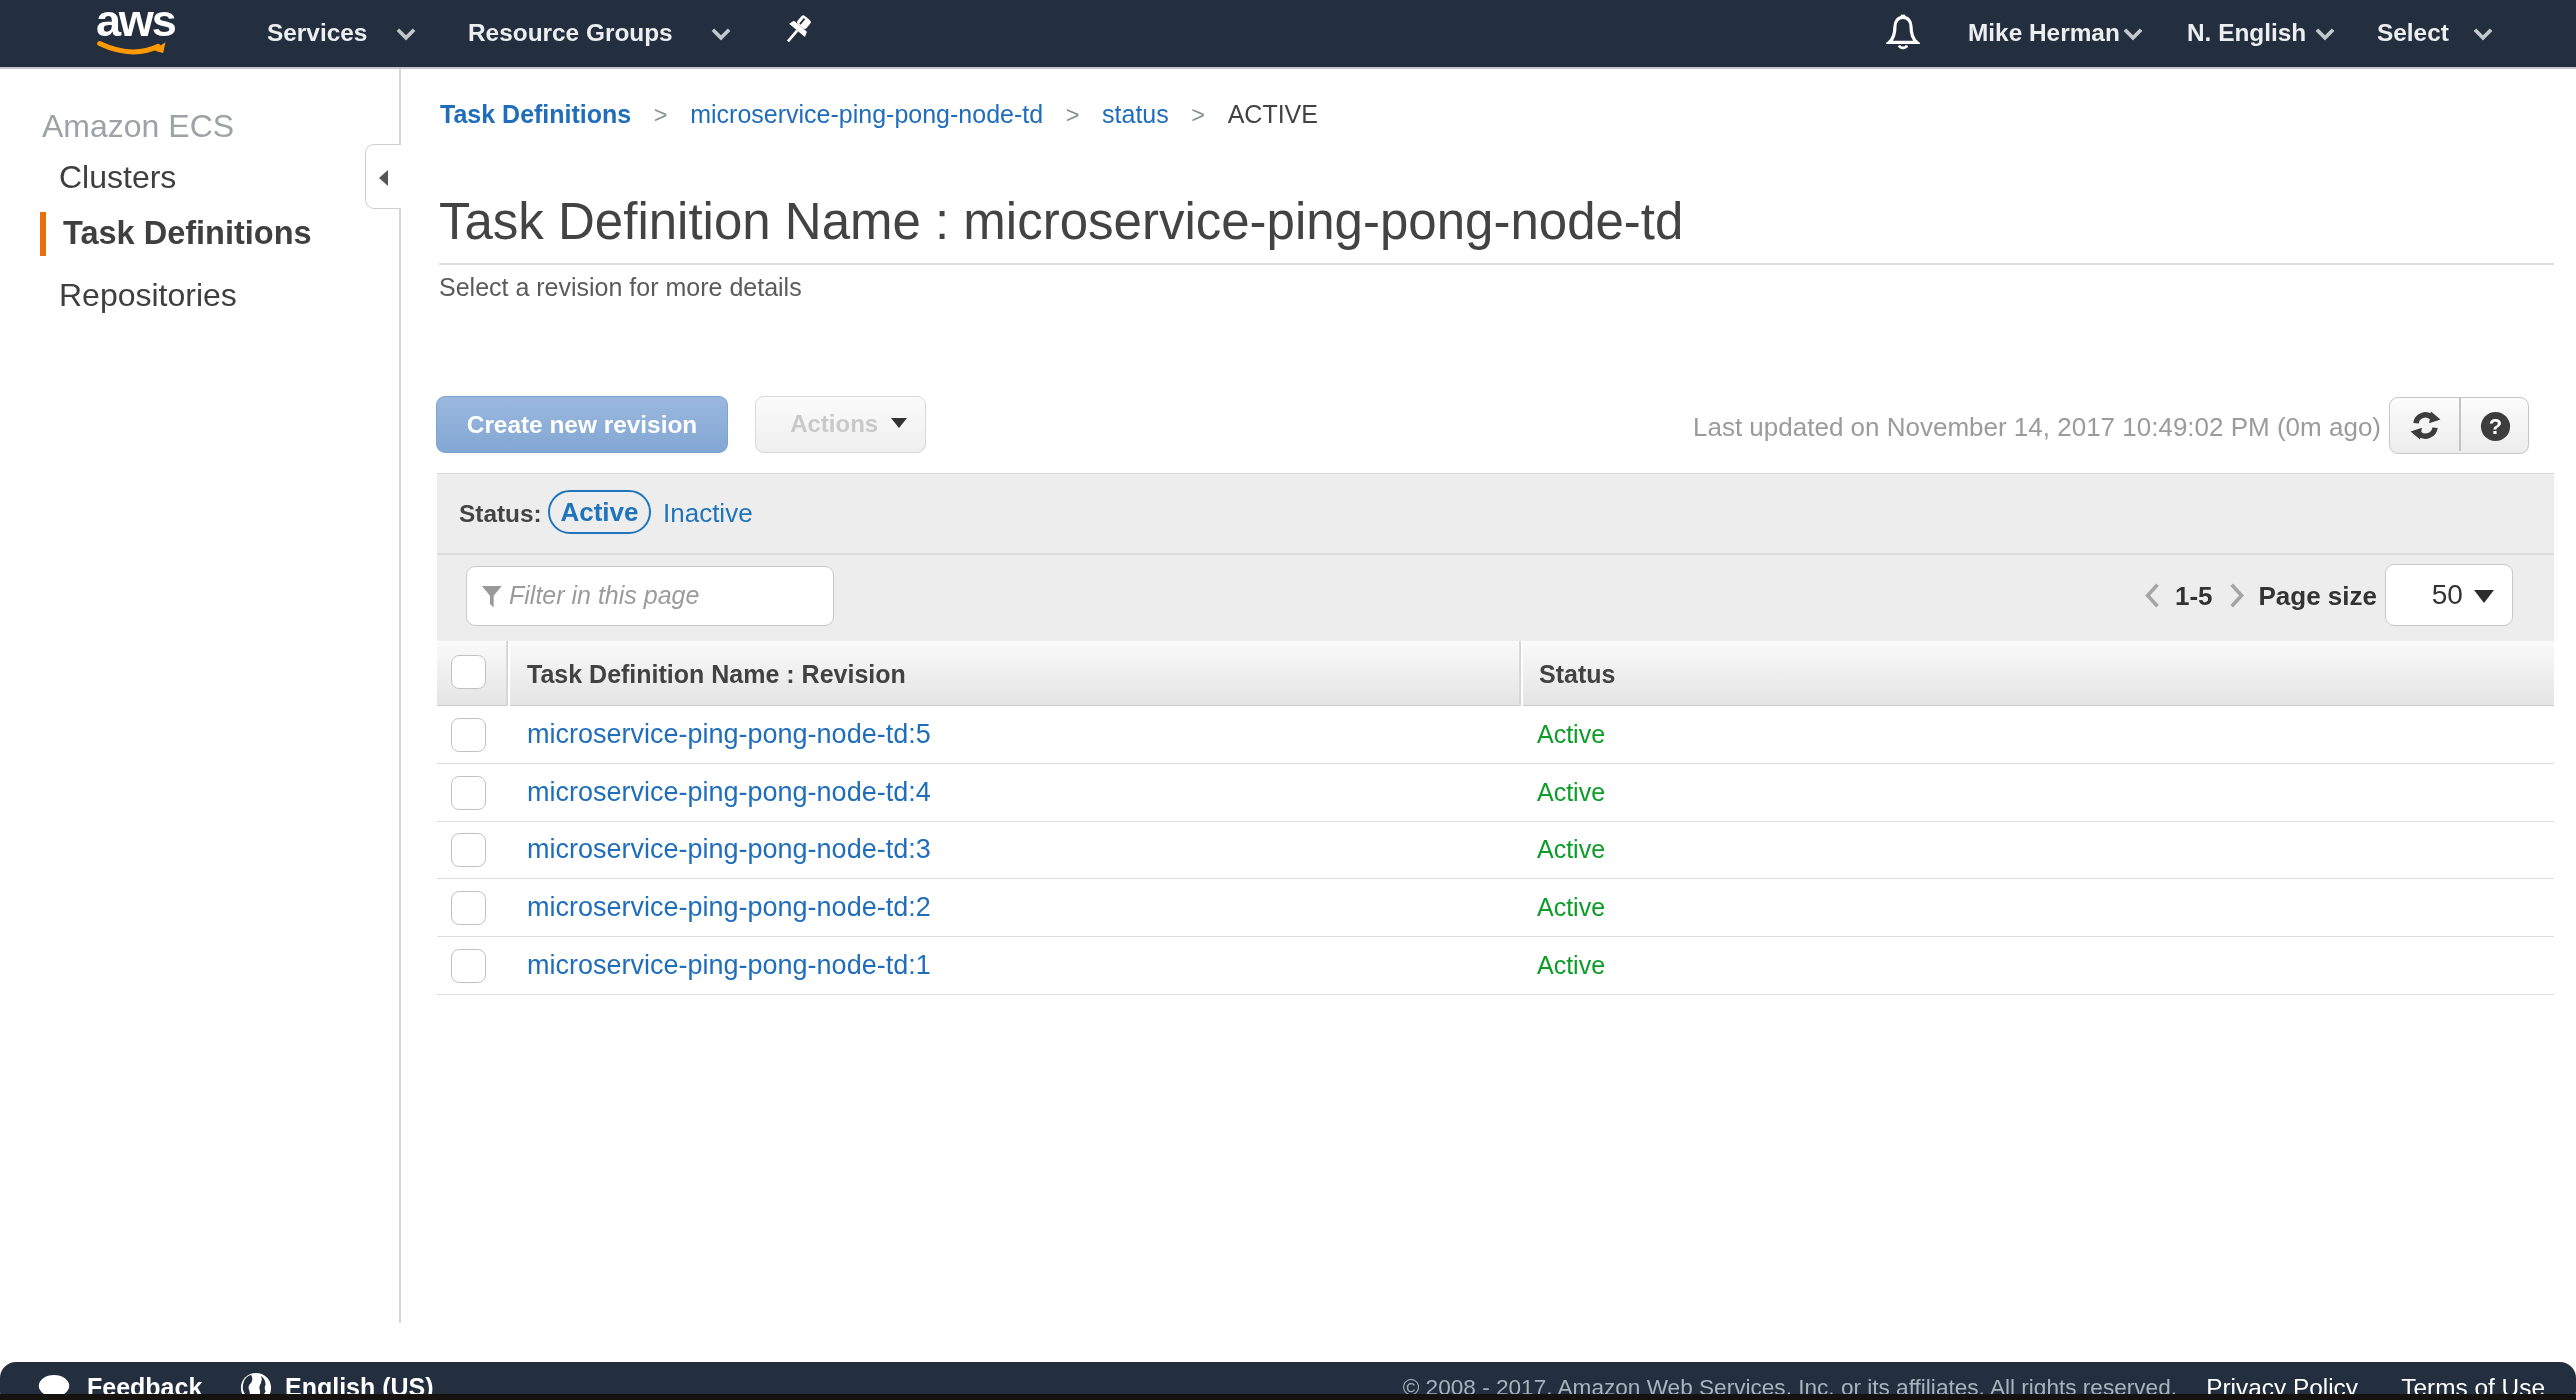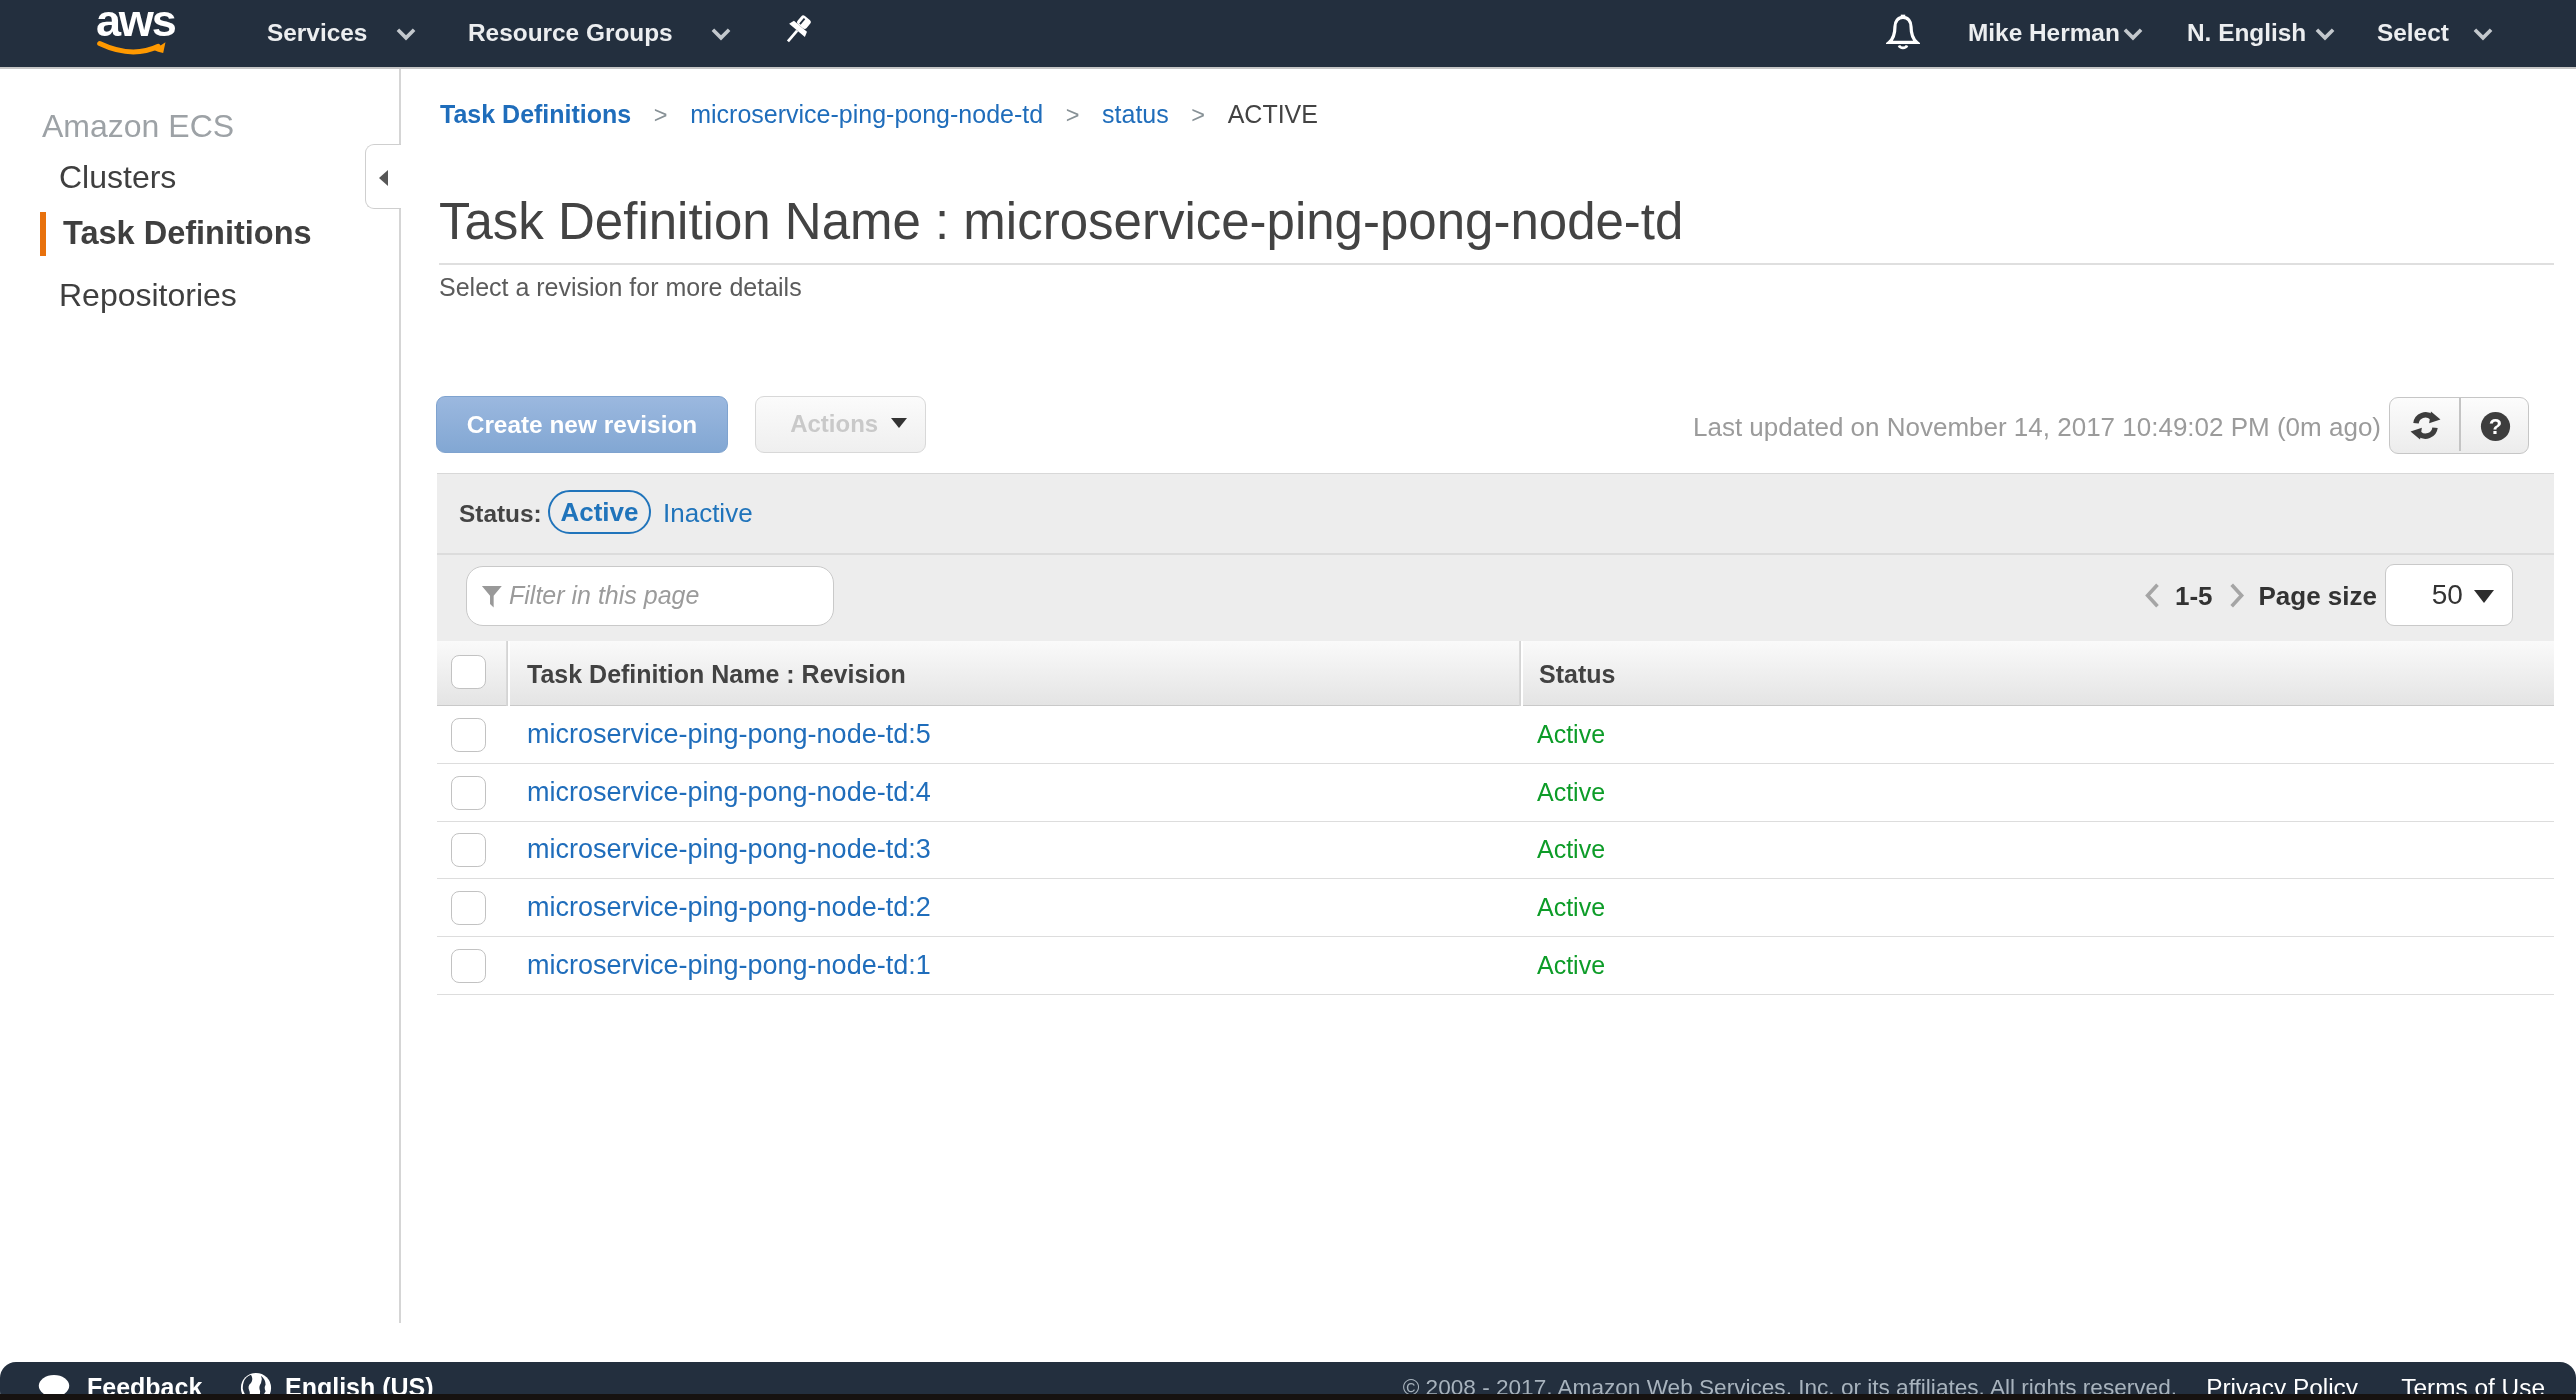--- a/index.html
+++ b/index.html
@@ -39,21 +39,21 @@
 #btngroup { position:absolute; left:2389px; top:397px; width:140px; height:57px; border:1.8px solid #c6c6c6; border-radius:9px; background:linear-gradient(#fcfcfc, #ececec); }
 #btngroup .div { position:absolute; left:69px; top:0; width:1.8px; height:53px; background:#c4c4c4; }
 
 
 #panel { position:absolute; left:437px; top:473px; width:2117px; height:168px; background:#ededed; border-top:1.8px solid #d8d8d8; }
 #panel .rowsep { position:absolute; left:0; top:79px; width:2117px; height:1.8px; background:#dcdcdc; }
 #statuslabel { position:absolute; left:459px; top:500px; font-size:24.4px; font-weight:bold; color:#444; }
 #pill { position:absolute; left:548px; top:490px; width:103px; height:44px; border:2.7px solid #2074bb; border-radius:23.5px; color:#2074bb; font-weight:bold; font-size:26px; text-align:center; line-height:40px; }
 #inactive { position:absolute; left:663px; top:498px; font-size:26px; color:#2074bb; }
 
-#filterbox { position:absolute; left:466px; top:566px; width:368px; height:60px; background:#fff; border:1.8px solid #c9c9c9; border-radius:17px; }
+#filterbox { position:absolute; left:466px; top:566px; width:368px; height:60px; background:#fff; border:1.8px solid #c9c9c9; border-radius:9px; }
 #filterbox .ph { position:absolute; left:42px; top:13.5px; font-size:25px; font-style:italic; color:#9b9b9b; }
 #selectbox { position:absolute; left:2385px; top:564px; width:128px; height:62px; background:#fff; border:1.8px solid #c9c9c9; border-radius:9px; }
 #selectbox .val { position:absolute; left:21.7px; top:13.5px; font-size:28px; color:#333;margin-left:24px; }
 #selectbox .dcaret { position:absolute; right:18px; top:25px; width:0; height:0; border-left:10.8px solid transparent; border-right:10.8px solid transparent; border-top:13.5px solid #2d2d2d; }
 
 
 #thead { position:absolute; left:437px; top:641px; width:2117px; height:65px; background:linear-gradient(#fafafa, #e4e4e4); border-bottom:1.8px solid #c9c9c9; }
 #thead .vdiv1 { position:absolute; left:71px; top:0; width:1.8px; height:65px; background:#fff; box-shadow:-1.8px 0 0 #d4d4d4; }
 #thead .vdiv2 { position:absolute; left:1084px; top:0; width:1.8px; height:65px; background:#fff; box-shadow:-1.8px 0 0 #d4d4d4; }
 .th { position:absolute; font-weight:bold; font-size:25px; color:#424242; top:19px; }

